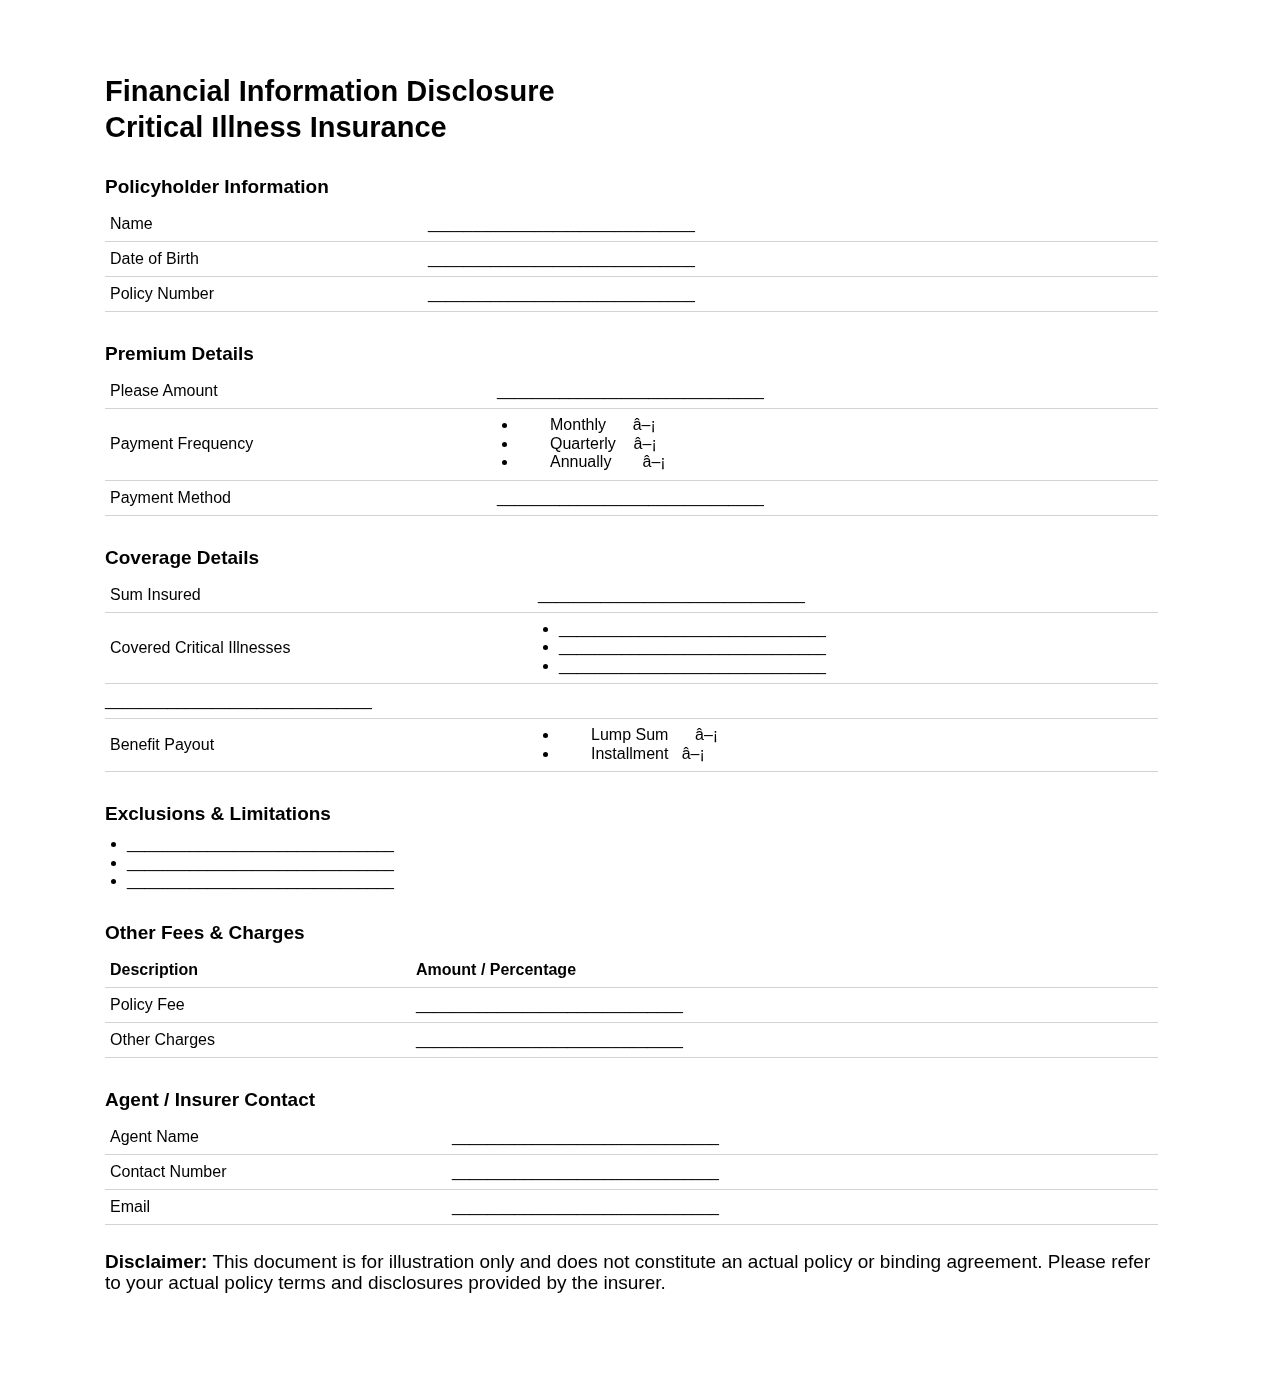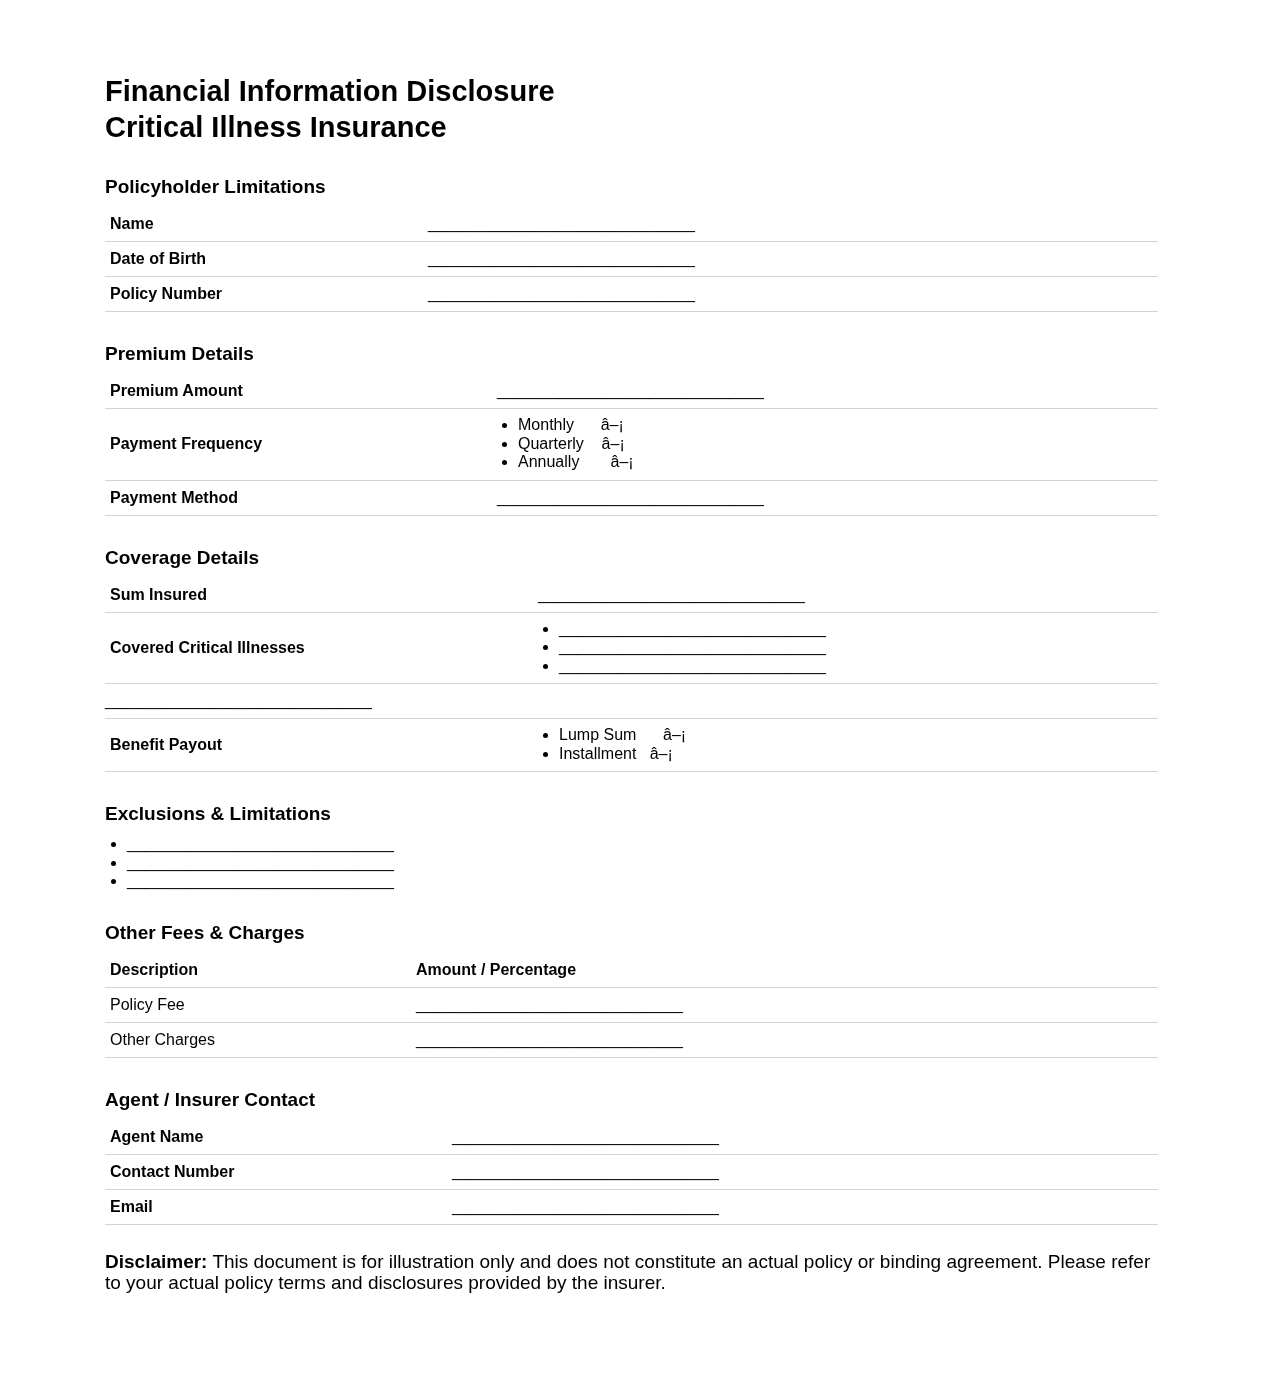--- a/index.html
+++ b/index.html
@@ -27,21 +27,21 @@
   }
 
   .tbl { width: 100%; }
   .row {
     display: flex;
     align-items: center;
     padding: 7px 0 8px 0;
     border-bottom: 1px solid #d3d3d3;
   }
   .lbl {
-    font-weight: bold;
+    font-weight: normal;
     line-height: 19px;
     flex-shrink: 0;
     padding-left: 5px;
     box-sizing: border-box;
   }
   .val { line-height: 19px; }
 
   .tbl-policy   .lbl { width: 323px; }
   .tbl-premium  .lbl { width: 392px; }
   .tbl-coverage .lbl { width: 433px; }
@@ -51,21 +51,21 @@
   .tbl-fees .hdr { font-weight: bold; }
   .tbl-fees .cell { font-weight: normal; }
 
   ul.vlist {
     margin: 0;
     padding: 0 0 0 21px;
     list-style: disc;
   }
   ul.vlist li { line-height: 18.5px; }
 
-  .opt { white-space: pre-wrap; }
+  .opt { white-space: pre-wrap; margin-left: 32px; }
   .blank { white-space: nowrap; }
 
   ul.excl-list {
     margin: 10px 0 8px 0;
     padding: 0 0 0 22px;
     list-style: disc;
   }
   ul.excl-list li { line-height: 18.5px; }
 
   .disclaimer {
@@ -74,40 +74,40 @@
     margin: 26px 0 0 0;
   }
 </style>
 </head>
 <body>
 
 <div class="doc">
 
   <h1><span>Financial Information Disclosure</span><br><span>Critical Illness Insurance</span></h1>
 
-  <h2>Policyholder Limitations</h2>
+  <h2>Policyholder Information</h2>
   <div class="tbl tbl-policy">
     <div class="row">
       <div class="lbl">Name</div>
       <div class="val"><span class="blank">______________________________</span></div>
     </div>
     <div class="row">
       <div class="lbl">Date of Birth</div>
       <div class="val"><span class="blank">______________________________</span></div>
     </div>
     <div class="row">
       <div class="lbl">Policy Number</div>
       <div class="val"><span class="blank">______________________________</span></div>
     </div>
   </div>
 
   <h2>Premium Details</h2>
   <div class="tbl tbl-premium">
     <div class="row">
-      <div class="lbl">Premium Amount</div>
+      <div class="lbl">Please Amount</div>
       <div class="val"><span class="blank">______________________________</span></div>
     </div>
     <div class="row">
       <div class="lbl">Payment Frequency</div>
       <div class="val">
         <ul class="vlist">
           <li><span class="opt">Monthly      â–¡</span></li>
           <li><span class="opt">Quarterly    â–¡</span></li>
           <li><span class="opt">Annually       â–¡</span></li>
         </ul>

